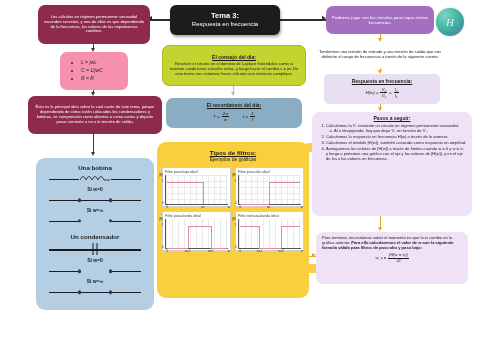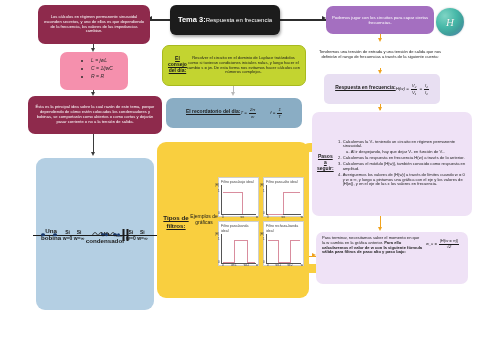--- a/index.html
+++ b/index.html
@@ -5,21 +5,21 @@
   html,body{margin:0;padding:0;}
   body{
     width:480px;height:339px;
     background:#ffffff;
     font-family:"Liberation Sans","DejaVu Sans",sans-serif;
     overflow:hidden;
     position:relative;
   }
   .canvas{position:relative;width:480px;height:339px;}
   .node{position:absolute;box-sizing:border-box;border-radius:7px;
-        display:flex;align-items:center;justify-content:center;
+        display:flex;flex-direction:column;align-items:center;justify-content:center;
         text-align:center;padding:4px 5px;line-height:1.18;}
   .node p{margin:0;}
   .ttl{font-weight:bold;text-decoration:underline;display:block;}
 
   
   #n-tema{left:170px;top:5px;width:110px;height:30px;background:#1c1c1c;color:#fff;
           border-radius:6px;box-shadow:1px 2px 3px rgba(0,0,0,.35);}
   #n-tema .t1{font-size:7.5px;font-weight:bold;}
   #n-tema .t2{font-size:6px;margin-top:1px;}
 

